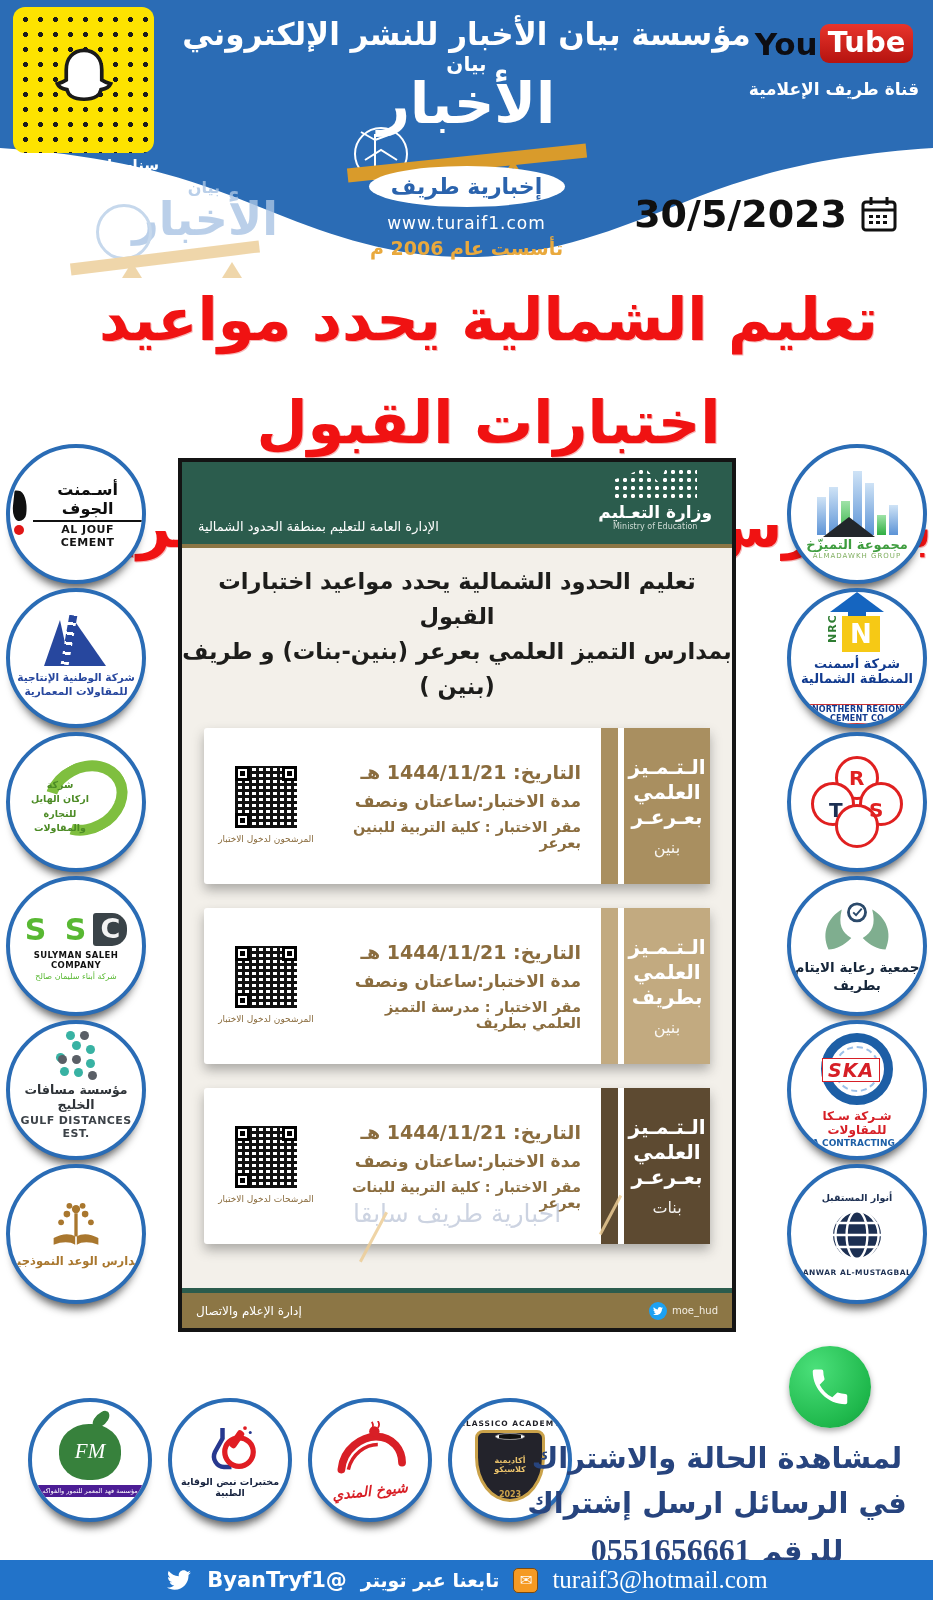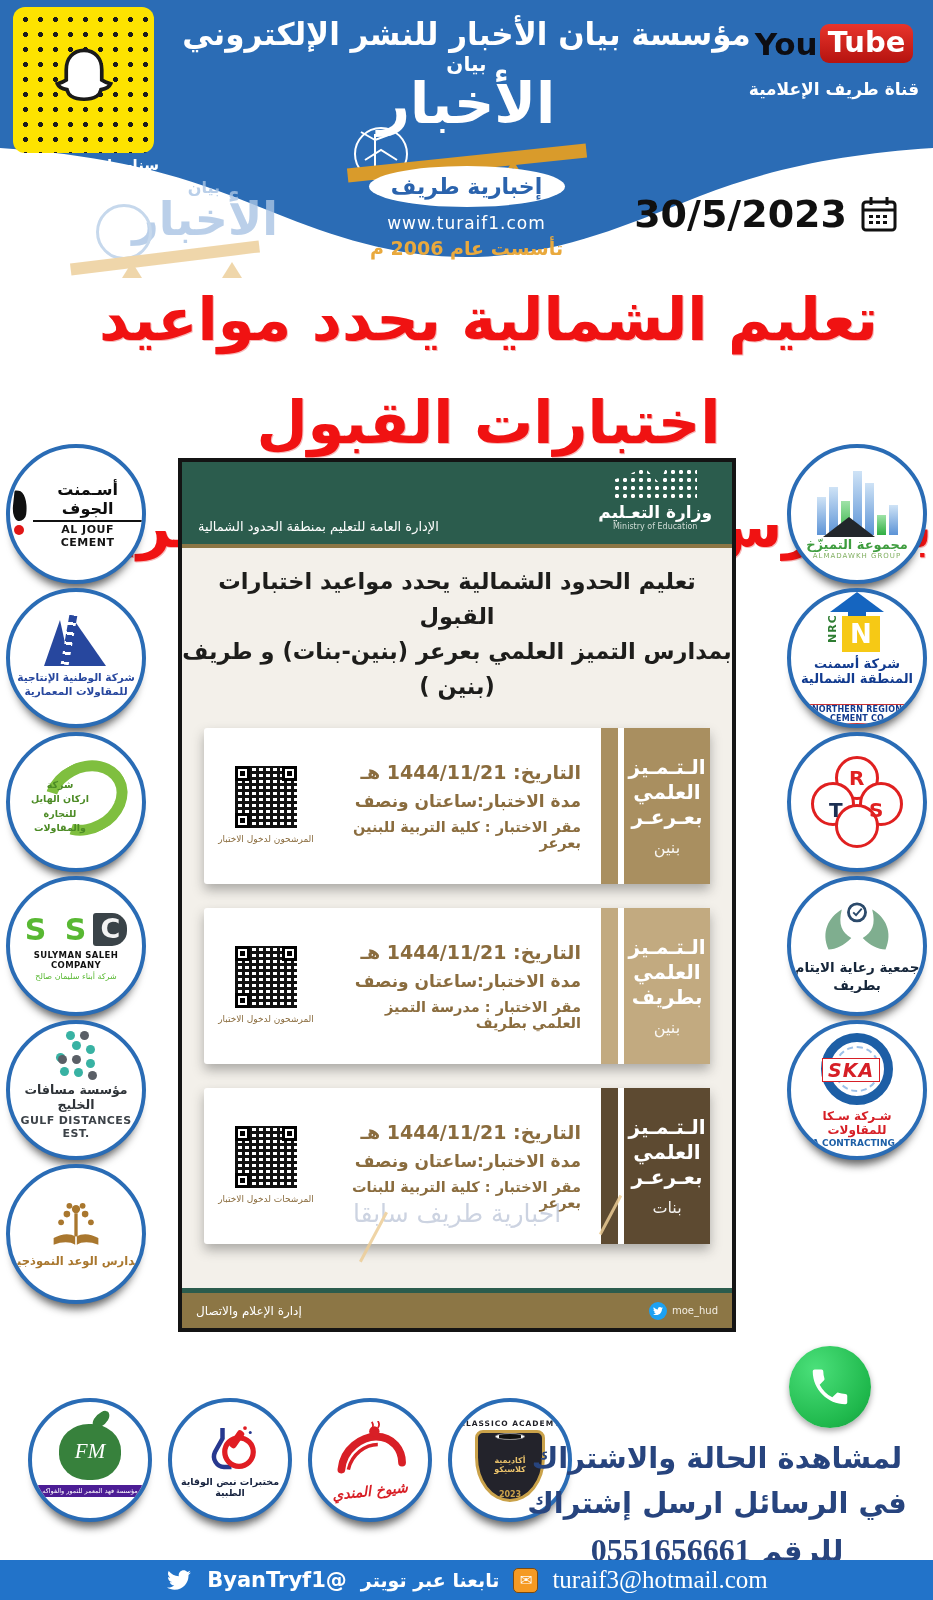--- a/index.html
+++ b/index.html
@@ -366,20 +366,34 @@
       <div class="orf-ar">جمعية رعاية الايتام</div>
       <div class="orf-ar">بطريف</div>
     </div>
     <div class="lg-circle">
       <div class="ska-ring">
         <span class="ska-abbr ltr">SKA</span>
       </div>
       <div class="ska-ar">شـركة سـكا للمقاولات</div>
       <div class="ska-en ltr">SKA CONTRACTING CO.</div>
     </div>
+    <div class="lg-circle">
+      <div class="anw-ar">أنوار المستقبل</div>
+      <svg viewBox="0 0 80 80" width="64">
+        <circle cx="40" cy="40" r="30" fill="#1c2f52"></circle>
+        <g stroke="#fff" stroke-width="3" fill="none">
+          <ellipse cx="40" cy="40" rx="13" ry="30"></ellipse>
+            <ellipse cx="40" cy="40" rx="27" ry="30"></ellipse>
+          <line x1="10" y1="40" x2="70" y2="40"></line>
+            <line x1="14" y1="25" x2="66" y2="25"></line>
+            <line x1="14" y1="55" x2="66" y2="55"></line>
+        </g>
+      </svg>
+      <div class="anw-en ltr">ANWAR AL-MUSTAGBAL</div>
+    </div>
   </div>
 
   <div class="moe">
     <div class="moe-head">
       <div class="moe-brand">
         <div class="moe-dots"></div>
         <div class="moe-min-ar">وزارة التعـليم</div>
         <div class="moe-min-en ltr">Ministry of Education</div>
       </div>
       <div class="moe-dept">الإدارة العامة للتعليم بمنطقة الحدود الشمالية</div>

